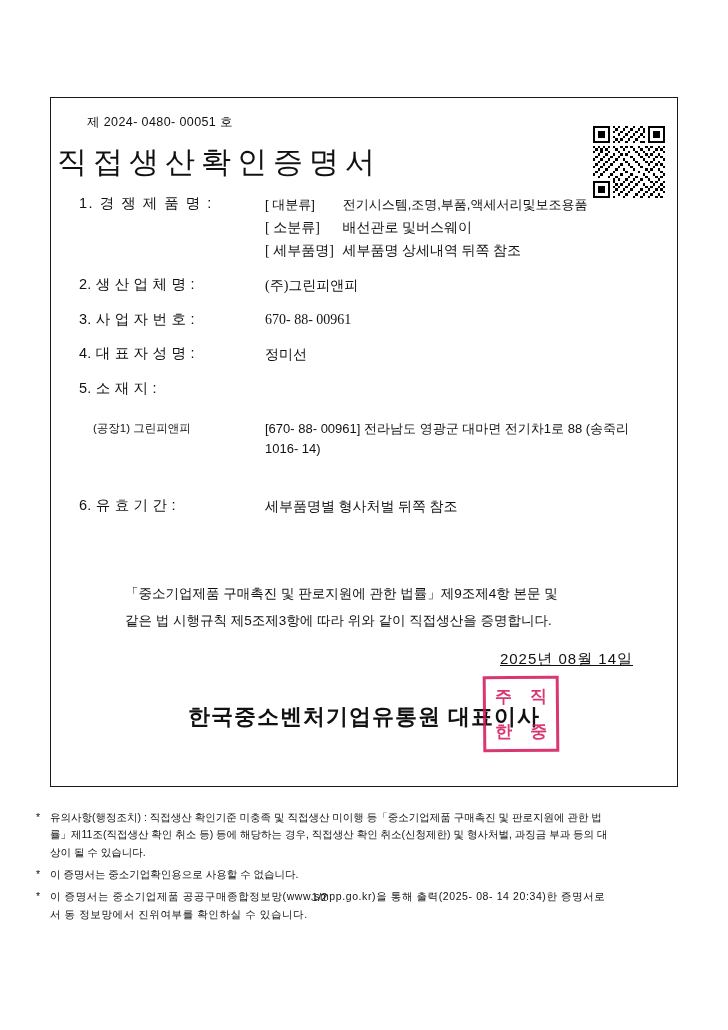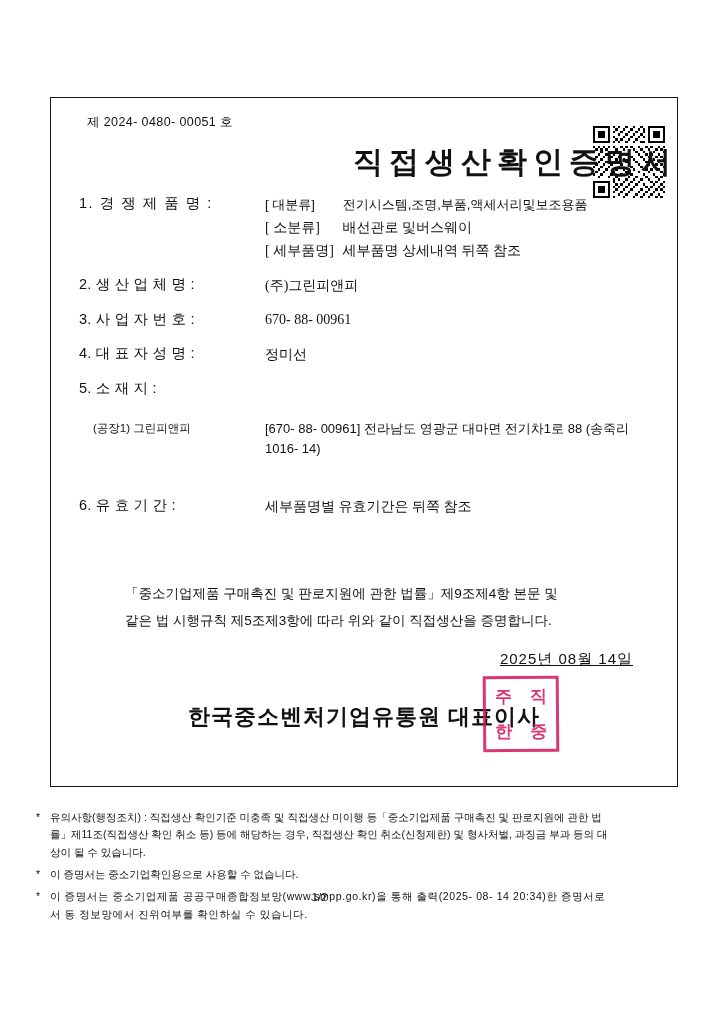--- a/index.html
+++ b/index.html
@@ -44,23 +44,23 @@
     right: 12px;
     top: 28px;
     width: 72px;
     height: 72px;
   }
   .title {
     position: absolute;
     left: 0;
     right: 0;
     top: 44px;
-    text-align: right;
+    text-align: left;
     font-size: 30px;
-    font-weight: bold;
+    font-weight: normal;
     letter-spacing: 6px;
     padding-left: 6px;
   }
   
   .fields {
     position: absolute;
     left: 28px;
     top: 96px;
     right: 20px;
   }
@@ -522,21 +522,21 @@
         <div class="addr-wrap">[670- 88- 00961] 전라남도 영광군 대마면 전기차1로 88 (송죽리 1016- 14)</div>
       </div>
 
       <div class="spacer-lg"></div>
 
       <div class="row">
         <div class="lbl">
           <span>6.</span>
           <span>유  효  기  간  :</span>
         </div>
-        <div class="val big">세부품명별 유효기간은 뒤쪽 참조</div>
+        <div class="val big">세부품명별 형사처벌 뒤쪽 참조</div>
       </div>
 
     </div>
 
     <div class="statement">
       <div>「중소기업제품 구매촉진 및 판로지원에 관한 법률」제9조제4항 본문 및</div>
       <div>같은 법 시행규칙 제5조제3항에 따라 위와 같이 직접생산을 증명합니다.</div>
     </div>
 
     <div class="date-line">2025년 08월 14일</div>

